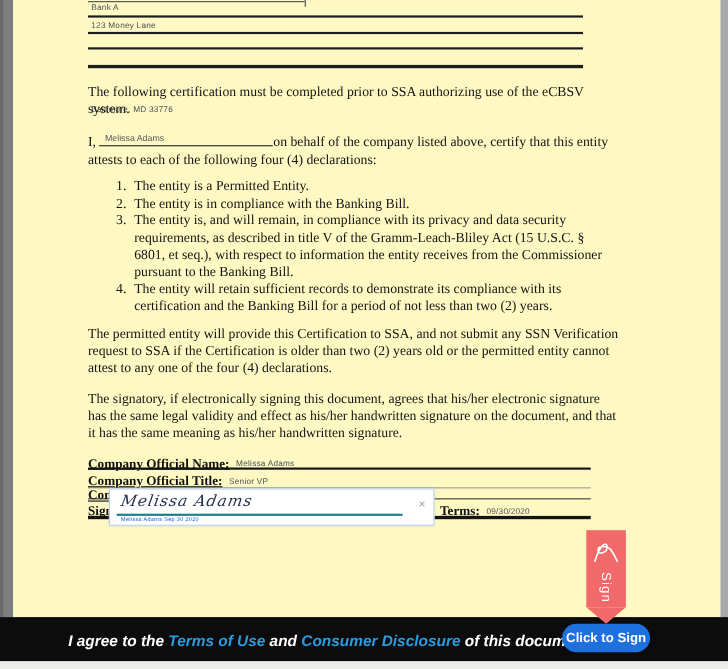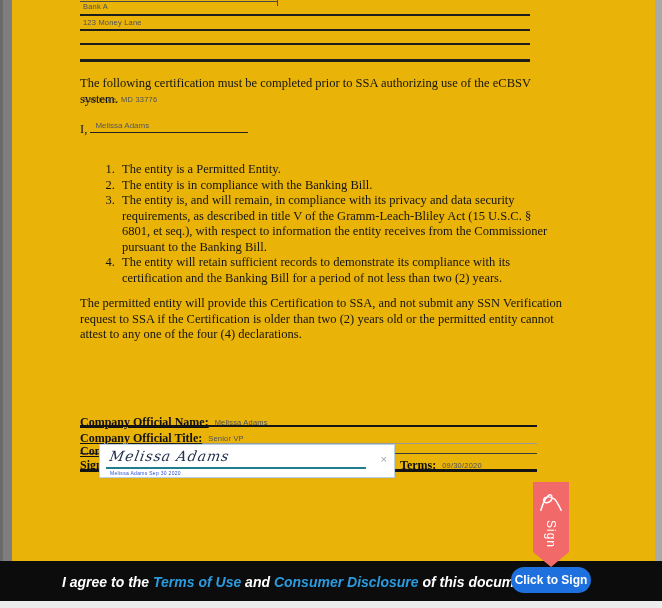--- a/index.html
+++ b/index.html
@@ -4,21 +4,21 @@
 <style>
   * { margin:0; padding:0; box-sizing:border-box; }
   html,body { width:662px; height:608px; }
   body {
     position:relative; width:662px; height:608px; overflow:hidden;
     background:#e9e9e9; font-family:"Liberation Serif", serif;
   }
   
   .left-edge   { position:absolute; left:0; top:0; width:12px; height:561px; background:#7e7e7e; border-left:3px solid #6a6a6a; }
   .scrollbar   { position:absolute; right:0; top:0; width:7px; height:561px; background:#a9a9a9; }
-  .page        { position:absolute; left:12px; top:0; width:643px; height:561px; background:#eab308; }
+  .page        { position:absolute; left:12px; top:0; width:643px; height:561px; background:#fef9c3; }
   .footer-bar  { position:absolute; left:0; top:561px; width:662px; height:40px; background:#0c0c0c; z-index:5; }
   .bottom-strip{ position:absolute; left:0; top:601px; width:662px; height:7px; background:#ececec; }
 
   
   .doc { position:absolute; left:68px; top:0; width:482px; height:561px; color:#1a1a1a; }
   .hline { position:absolute; left:0; width:450px; background:#1d1d1d; }
   .hline.partial { width:197px; height:1px; background:#4a4a4a; }
   .tick { position:absolute; left:197px; top:0; width:1px; height:6px; background:#4a4a4a; }
   .fieldval { position:absolute; font-family:"Liberation Sans", sans-serif; font-size:7.5px; color:#4d5159; letter-spacing:.2px; }
   .para { position:absolute; left:0; width:482px; font-size:12.5px; line-height:15.5px; color:#141414; }
@@ -76,30 +76,31 @@
     <div class="fieldval" style="left:3px; top:2px;">Bank A</div>
     <div class="hline" style="top:14px; height:2px;"></div>
     <div class="fieldval" style="left:3px; top:18px;">123 Money Lane</div>
     <div class="hline" style="top:29px; height:2px;"></div>
     <div class="hline" style="top:43px; height:2px;"></div>
     <div class="fieldval" style="left:3px; top:48px;margin-top:47px;">Baltimore, MD 33776</div>
     <div class="hline" style="top:59px; height:2.5px;"></div>
 
     <p class="para" style="top:76px;">The following certification must be completed prior to SSA authorizing use of the eCBSV system.</p>
 
-    <p class="para" style="top:120px;"><span>I,</span> <span class="inline-sig-slot"><span class="name">Melissa Adams</span></span></p>
+    <p class="para" style="top:120px;"><span>I,</span> <span class="inline-sig-slot"><span class="name">Melissa Adams</span></span><span>on behalf of the company listed above, certify that this entity attests to each of the following four (4) declarations:</span></p>
 
     <ol class="decl">
       <li>The entity is a Permitted Entity.</li>
       <li>The entity is in compliance with the Banking Bill.</li>
       <li>The entity is, and will remain, in compliance with its privacy and data security requirements, as described in title V of the Gramm-Leach-Bliley Act (15 U.S.C. § 6801, et seq.), with respect to information the entity receives from the Commissioner pursuant to the Banking Bill.</li>
       <li>The entity will retain sufficient records to demonstrate its compliance with its certification and the Banking Bill for a period of not less than two (2) years.</li>
     </ol>
 
     <p class="para" style="top:296px;">The permitted entity will provide this Certification to SSA, and not submit any SSN Verification request to SSA if the Certification is older than two (2) years old or the permitted entity cannot attest to any one of the four (4) declarations.</p>
+    <p class="para" style="top:355px;">The signatory, if electronically signing this document, agrees that his/her electronic signature has the same legal validity and effect as his/her handwritten signature on the document, and that it has the same meaning as his/her handwritten signature.</p>
 
     <div class="frow r1">
       <span class="flabel">Company Official Name:</span><span class="fieldval">Melissa Adams</span>
     </div>
     <div class="frow r2">
       <span class="flabel">Company Official Title:</span><span class="fieldval">Senior VP</span>
     </div>
     <div class="frow r3">
       <span class="flabel">Company Official Phone Number:</span><span class="fieldval">(667) 554-6622</span>
     </div>

